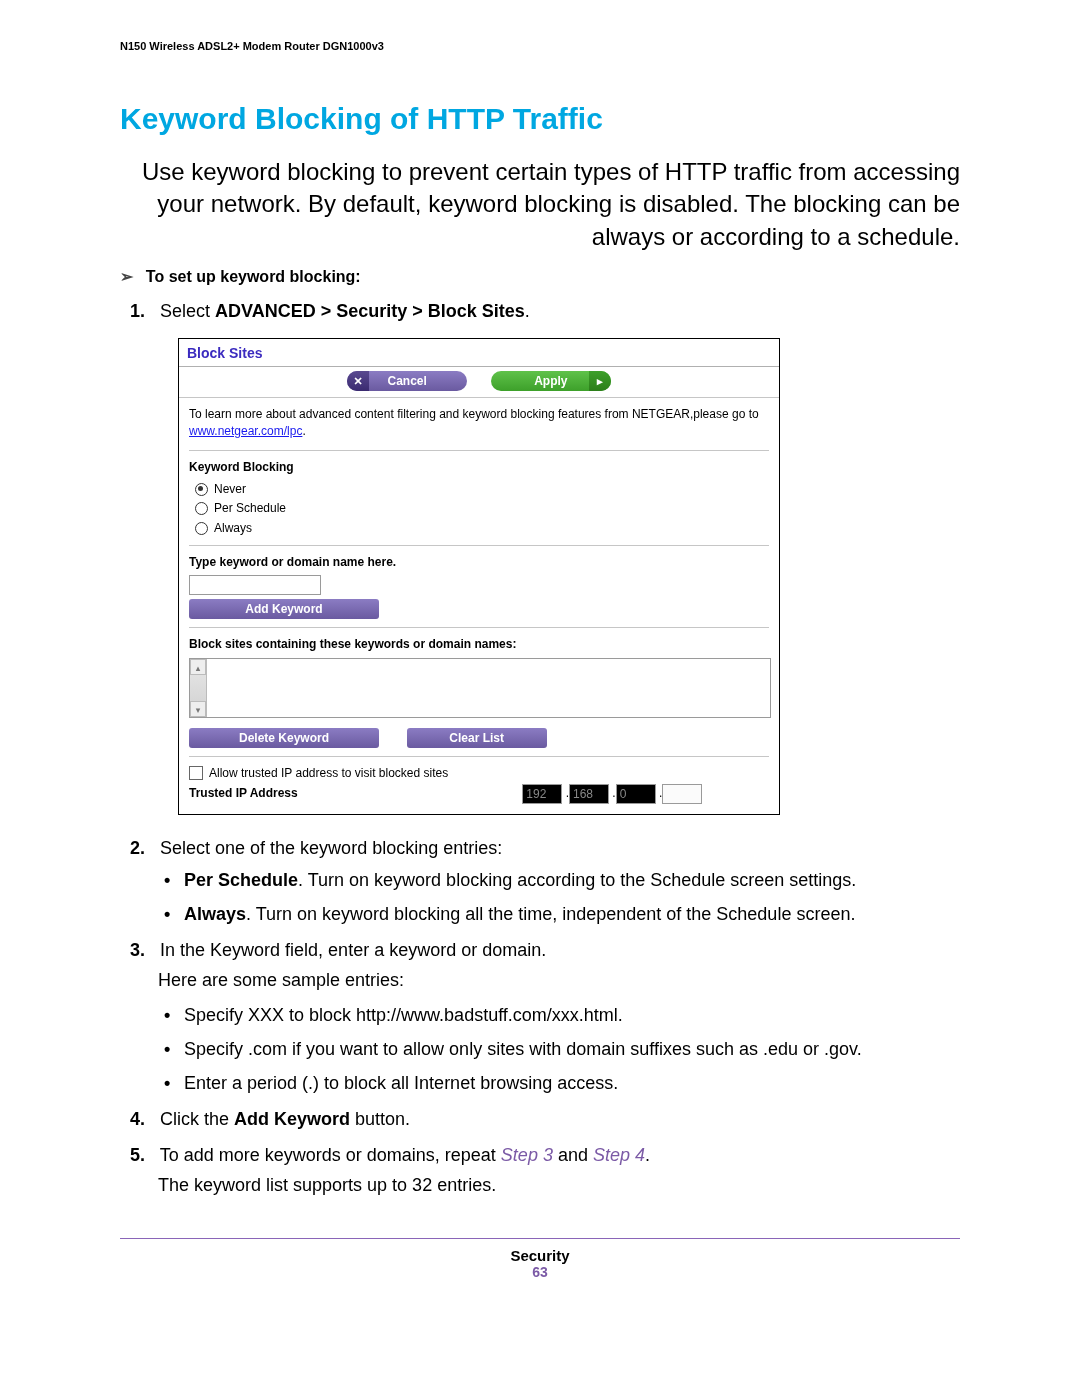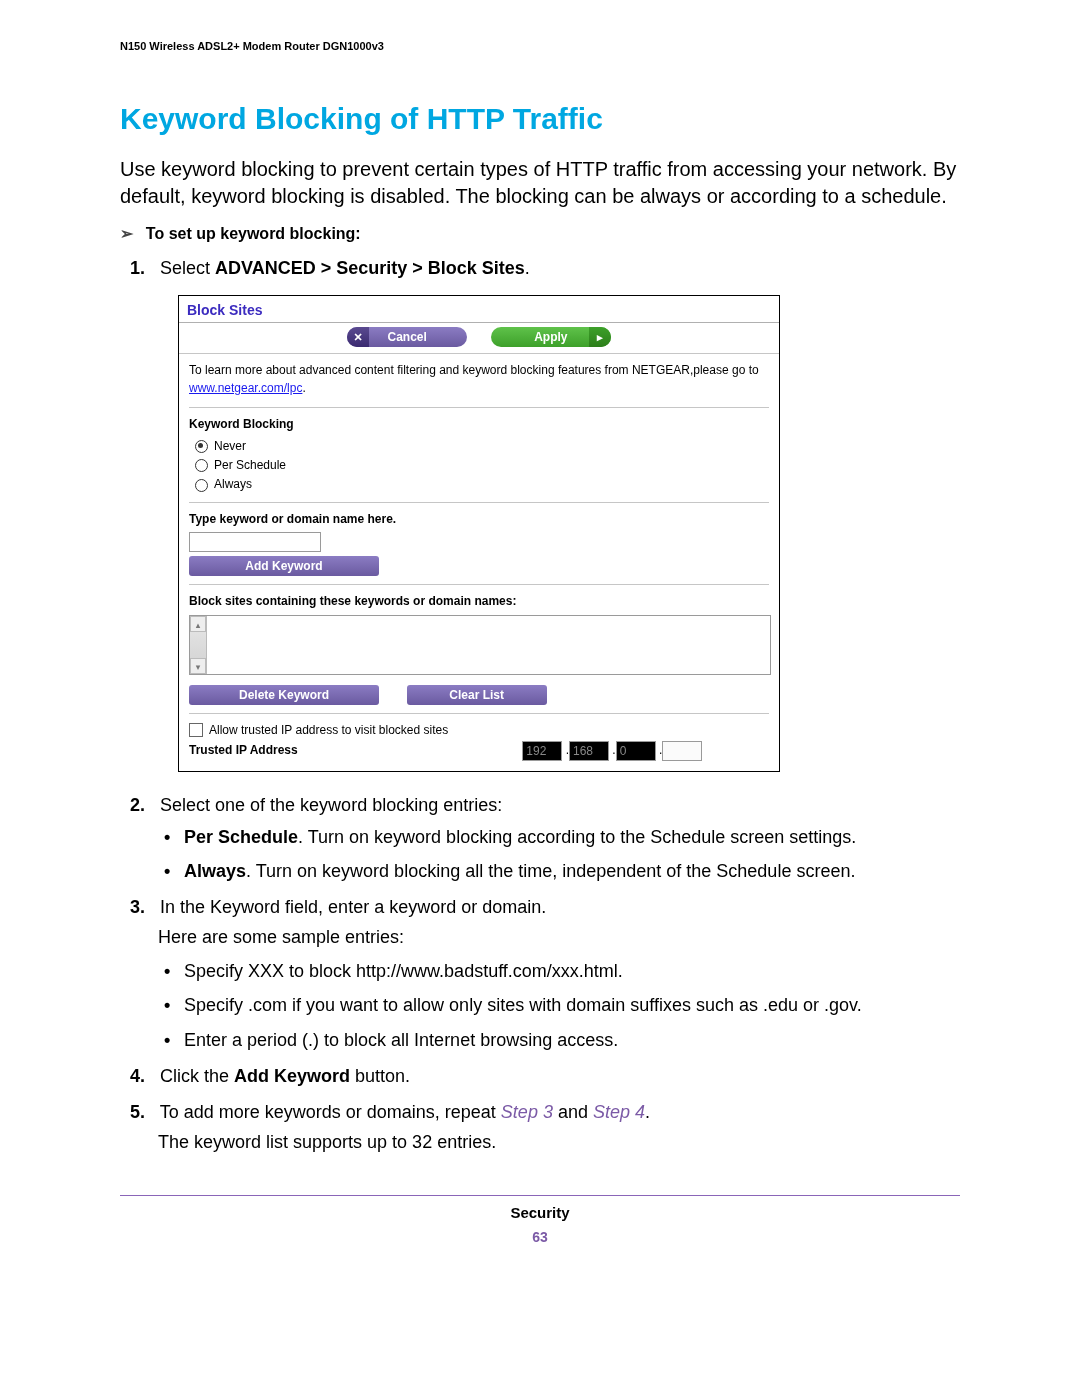--- a/index.html
+++ b/index.html
@@ -20,23 +20,24 @@
     margin-bottom: 50px;
   }
   .section-heading {
     color: #00A7E1;
     font-size: 30px;
     font-weight: bold;
     margin: 30px 0 20px 0;
     letter-spacing: 0px;
   }
   .body-text {
-    font-size: 20px;
+    font-size: 24px;
     line-height: 1.35;
     margin: 0 0 14px 0;
+    text-align: right;
   }
   .proc-heading {
     font-size: 16px;
     font-weight: bold;
     margin: 10px 0 12px 0;
   }
   .proc-heading .arrow {
     display: inline-block;
     margin-right: 8px;
     color: #444;
@@ -186,21 +187,21 @@
   .ip-oct.wht { background: #fbfbfb; }
 
   
   .footer-rule {
     border: none; border-top: 1px solid #8a65b8; margin: 40px 0 8px 0;
   }
   .footer-sec {
     text-align: center; font-weight: bold; font-size: 15px;
   }
   .footer-pg {
-    text-align: center; font-weight: bold; font-size: 14px; color: #7b5aa6; margin-top: 8px;
+    text-align: center; font-weight: bold; font-size: 14px; color: #7b5aa6; margin-top: 0;
   }
 </style>
 </head>
 <body>
 
 <div class="page">
 
   <div class="doc-header">N150 Wireless ADSL2+ Modem Router DGN1000v3</div>
 
   <div class="section-heading">Keyword Blocking of HTTP Traffic</div>

